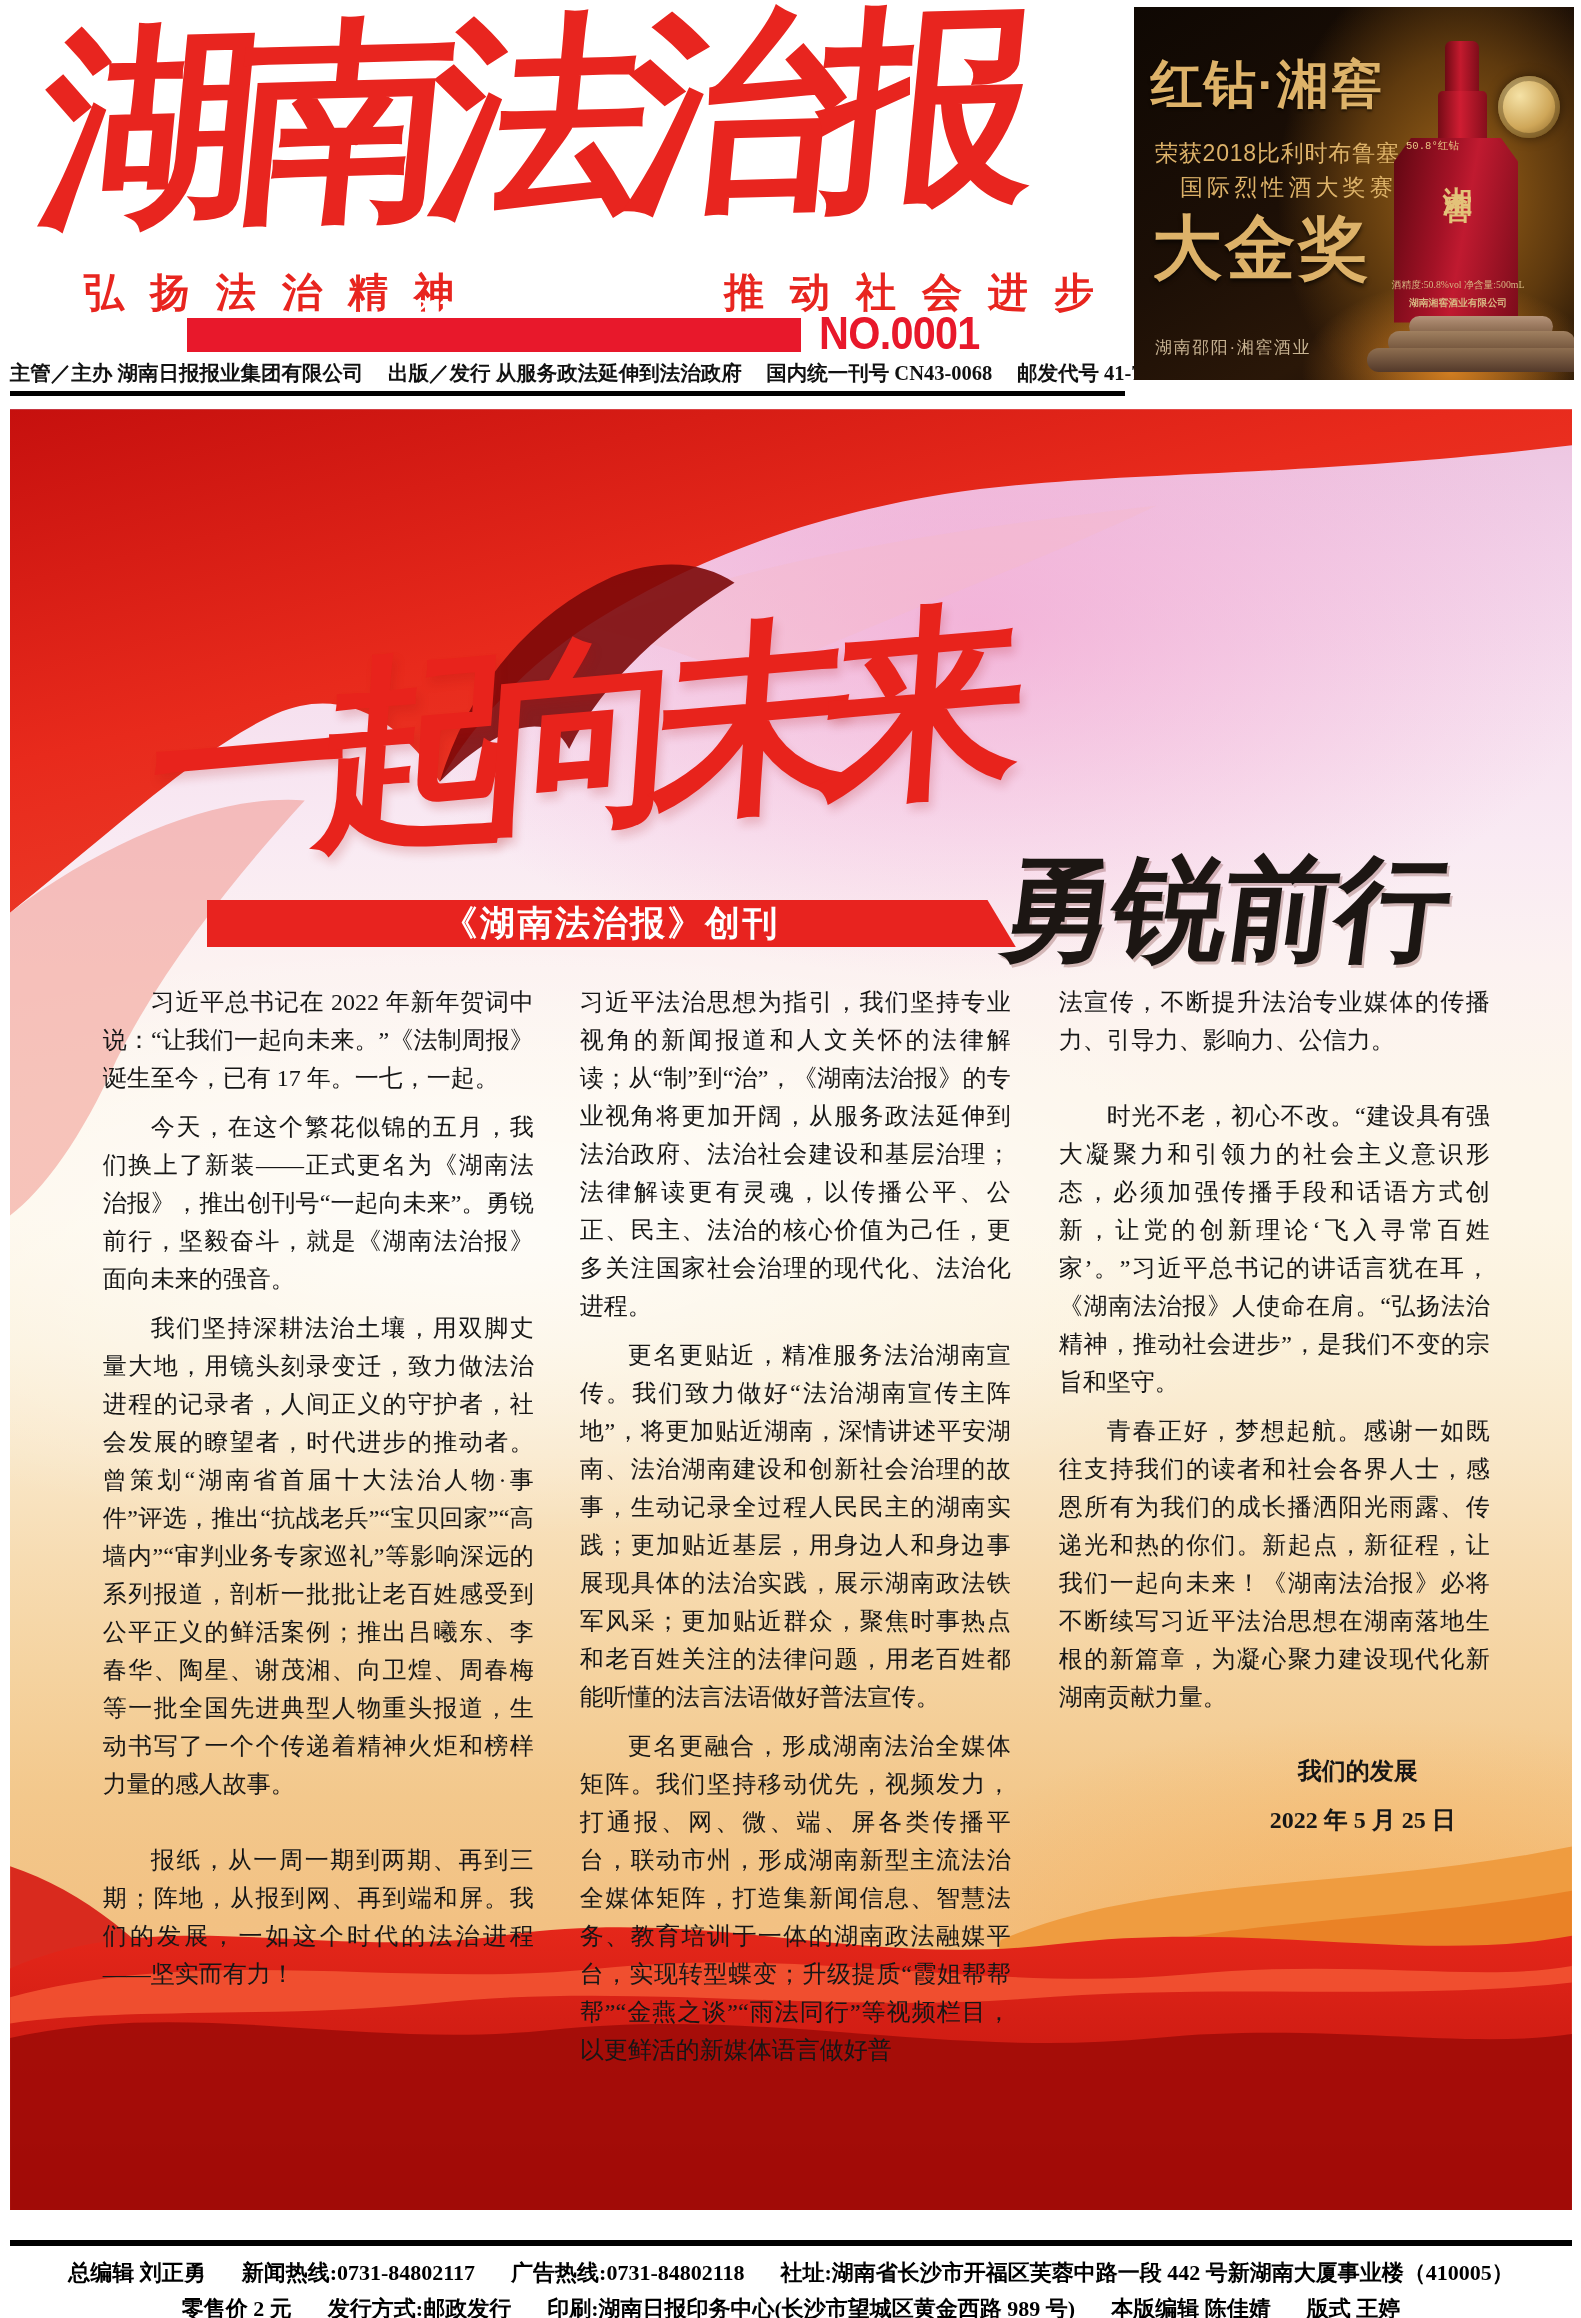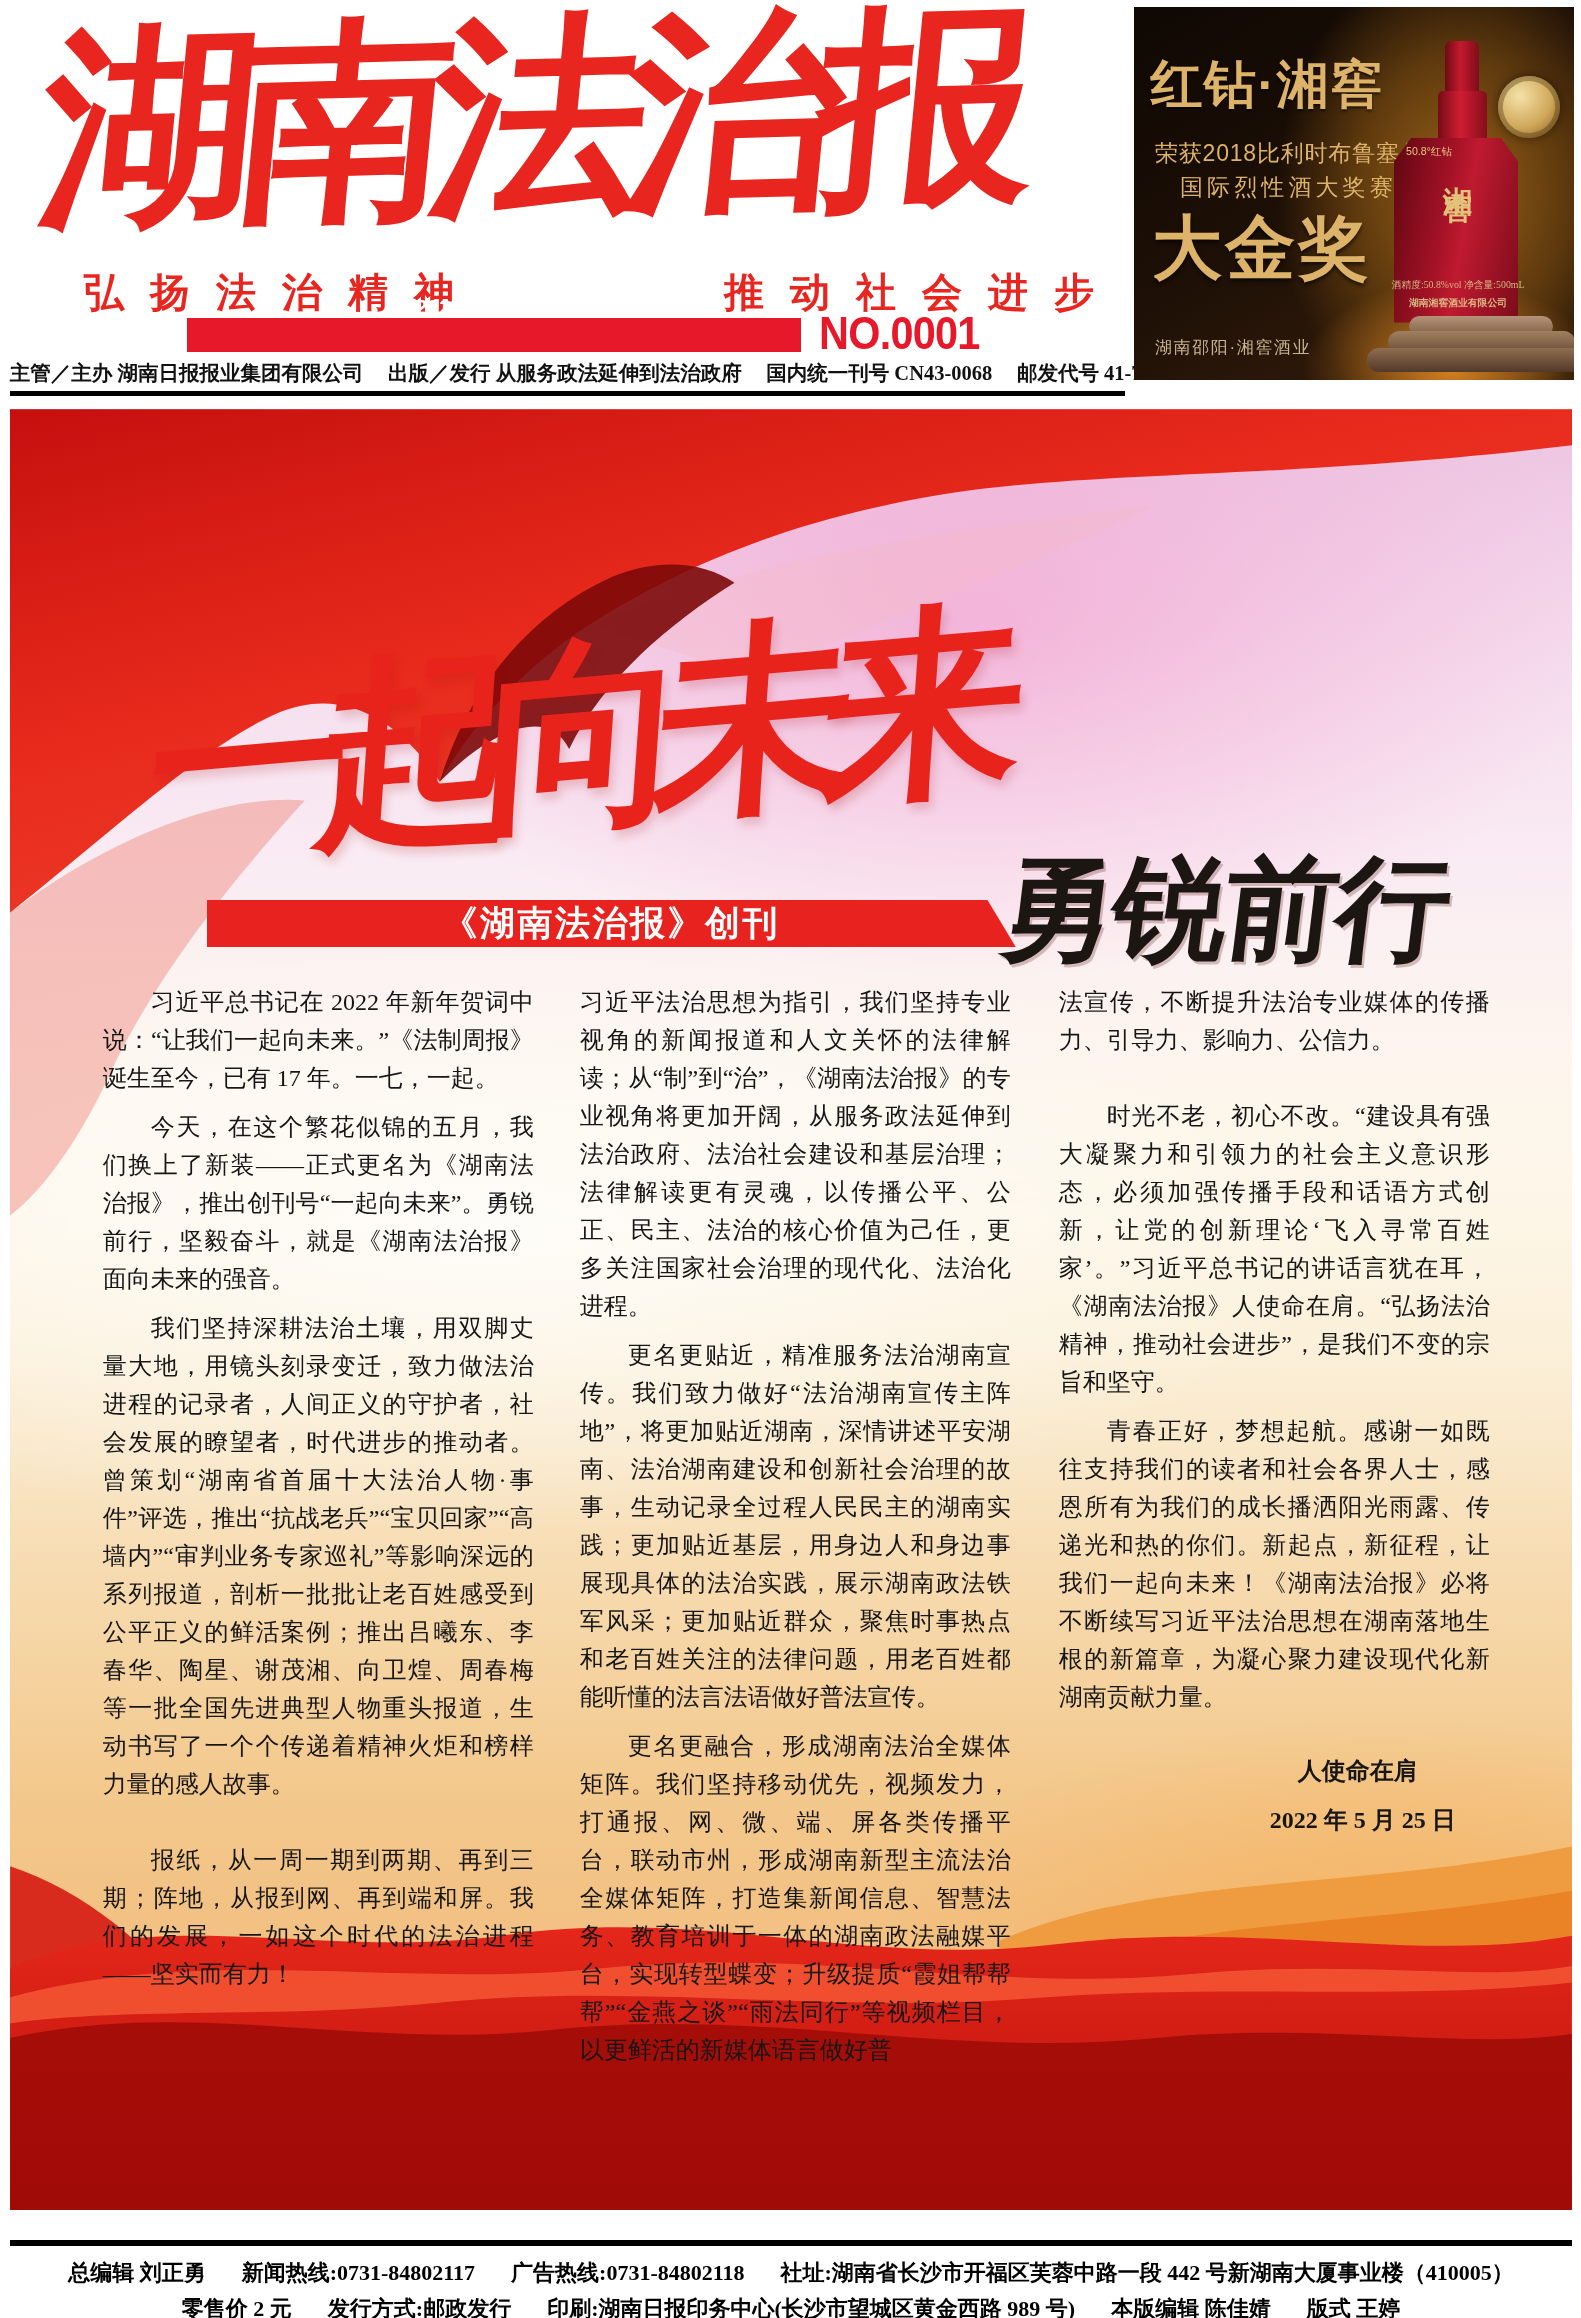--- a/index.html
+++ b/index.html
@@ -46,22 +46,22 @@
   #bottle-cap{left:311px;top:34px;width:34px;height:75px;border-radius:6.5px;
     background:linear-gradient(90deg,#6e0a14,#c41a2e 45%,#7e0d1a);}
   #bottle-neck{left:304px;top:84px;width:49px;height:54px;border-radius:4.9px;
     background:linear-gradient(90deg,#750b16,#cf1d32 45%,#860e1c);}
   #bottle-body{left:260px;top:131px;width:124px;height:185px;
     clip-path:polygon(14% 0,86% 0,100% 13%,100% 100%,0 100%,0 13%);
     background:linear-gradient(100deg,#5f0712 0%,#a31226 40%,#c01a30 55%,#7c0c1b 100%);}
   #bottle-label{left:301px;top:156px;width:43px;writing-mode:vertical-rl;
     font-size:29.5px;font-weight:bold;color:#e3c279;font-family:"DejaVu Serif",serif;
     letter-spacing:4.9px;}
-  #bottle-sub{left:272px;top:138px;font-size:10.6px;color:#e7c684;white-space:nowrap;
-    font-family:Liberation Sans, sans-serif;}
+  #bottle-sub{left:272px;top:132px;font-size:10.6px;color:#e7c684;white-space:nowrap;
+    font-family:Liberation Mono, monospace;}
   #bottle-info1{left:246px;top:272px;width:156px;text-align:center;font-size:9.8px;color:#d8b883;white-space:nowrap;}
   #bottle-info2{left:246px;top:290px;width:156px;text-align:center;font-size:9.8px;color:#d8b883;white-space:nowrap;font-weight:bold;}
   #ad-medal{left:364px;top:69px;width:62px;height:62px;border-radius:50%;
     background:radial-gradient(circle at 35% 32%,#f5e2a6,#cfa759 55%,#8a6426 90%);
     box-shadow:inset 0 0 0 4.9px rgba(60,40,10,.35), 0 0 11.5px rgba(0,0,0,.5);}
   #podium1{left:275px;top:309px;width:144px;height:21px;border-radius:10.6px;
     background:linear-gradient(180deg,#b59379,#7c5c42);}
   #podium2{left:254px;top:324px;width:187px;height:23px;border-radius:11.5px;
     background:linear-gradient(180deg,#a08060,#6a4c35);}
   #podium3{left:233px;top:341px;width:229px;height:24.6px;border-radius:12.3px;
@@ -221,21 +221,21 @@
     <div class="col" id="col2">
       <p class="cont">习近平法治思想为指引，我们坚持专业视角的新闻报道和人文关怀的法律解读；从“制”到“治”，《湖南法治报》的专业视角将更加开阔，从服务政法延伸到法治政府、法治社会建设和基层治理；法律解读更有灵魂，以传播公平、公正、民主、法治的核心价值为己任，更多关注国家社会治理的现代化、法治化进程。</p>
       <p>更名更贴近，精准服务法治湖南宣传。我们致力做好“法治湖南宣传主阵地”，将更加贴近湖南，深情讲述平安湖南、法治湖南建设和创新社会治理的故事，生动记录全过程人民民主的湖南实践；更加贴近基层，用身边人和身边事展现具体的法治实践，展示湖南政法铁军风采；更加贴近群众，聚焦时事热点和老百姓关注的法律问题，用老百姓都能听懂的法言法语做好普法宣传。</p>
       <p>更名更融合，形成湖南法治全媒体矩阵。我们坚持移动优先，视频发力，打通报、网、微、端、屏各类传播平台，联动市州，形成湖南新型主流法治全媒体矩阵，打造集新闻信息、智慧法务、教育培训于一体的湖南政法融媒平台，实现转型蝶变；升级提质“霞姐帮帮帮”“金燕之谈”“雨法同行”等视频栏目，以更鲜活的新媒体语言做好普</p>
     </div>
 
     <div class="col" id="col3">
       <p class="cont">法宣传，不断提升法治专业媒体的传播力、引导力、影响力、公信力。</p>
       <p class="gap">时光不老，初心不改。“建设具有强大凝聚力和引领力的社会主义意识形态，必须加强传播手段和话语方式创新，让党的创新理论‘飞入寻常百姓家’。”习近平总书记的讲话言犹在耳，《湖南法治报》人使命在肩。“弘扬法治精神，推动社会进步”，是我们不变的宗旨和坚守。</p>
       <p>青春正好，梦想起航。感谢一如既往支持我们的读者和社会各界人士，感恩所有为我们的成长播洒阳光雨露、传递光和热的你们。新起点，新征程，让我们一起向未来！《湖南法治报》必将不断续写习近平法治思想在湖南落地生根的新篇章，为凝心聚力建设现代化新湖南贡献力量。</p>
-      <p class="sig">人使命在肩</p>
+      <p class="sig">我们的发展</p>
       <p class="sigdate">2022 年 5 月 25 日</p>
     </div>
   </div>
 
   <div class="abs" id="bottom-rule"></div>
 
   <div class="abs fline" id="fline1">
     <span>总编辑 刘正勇</span>
     <span>新闻热线:0731-84802117</span>
     <span>广告热线:0731-84802118</span>

